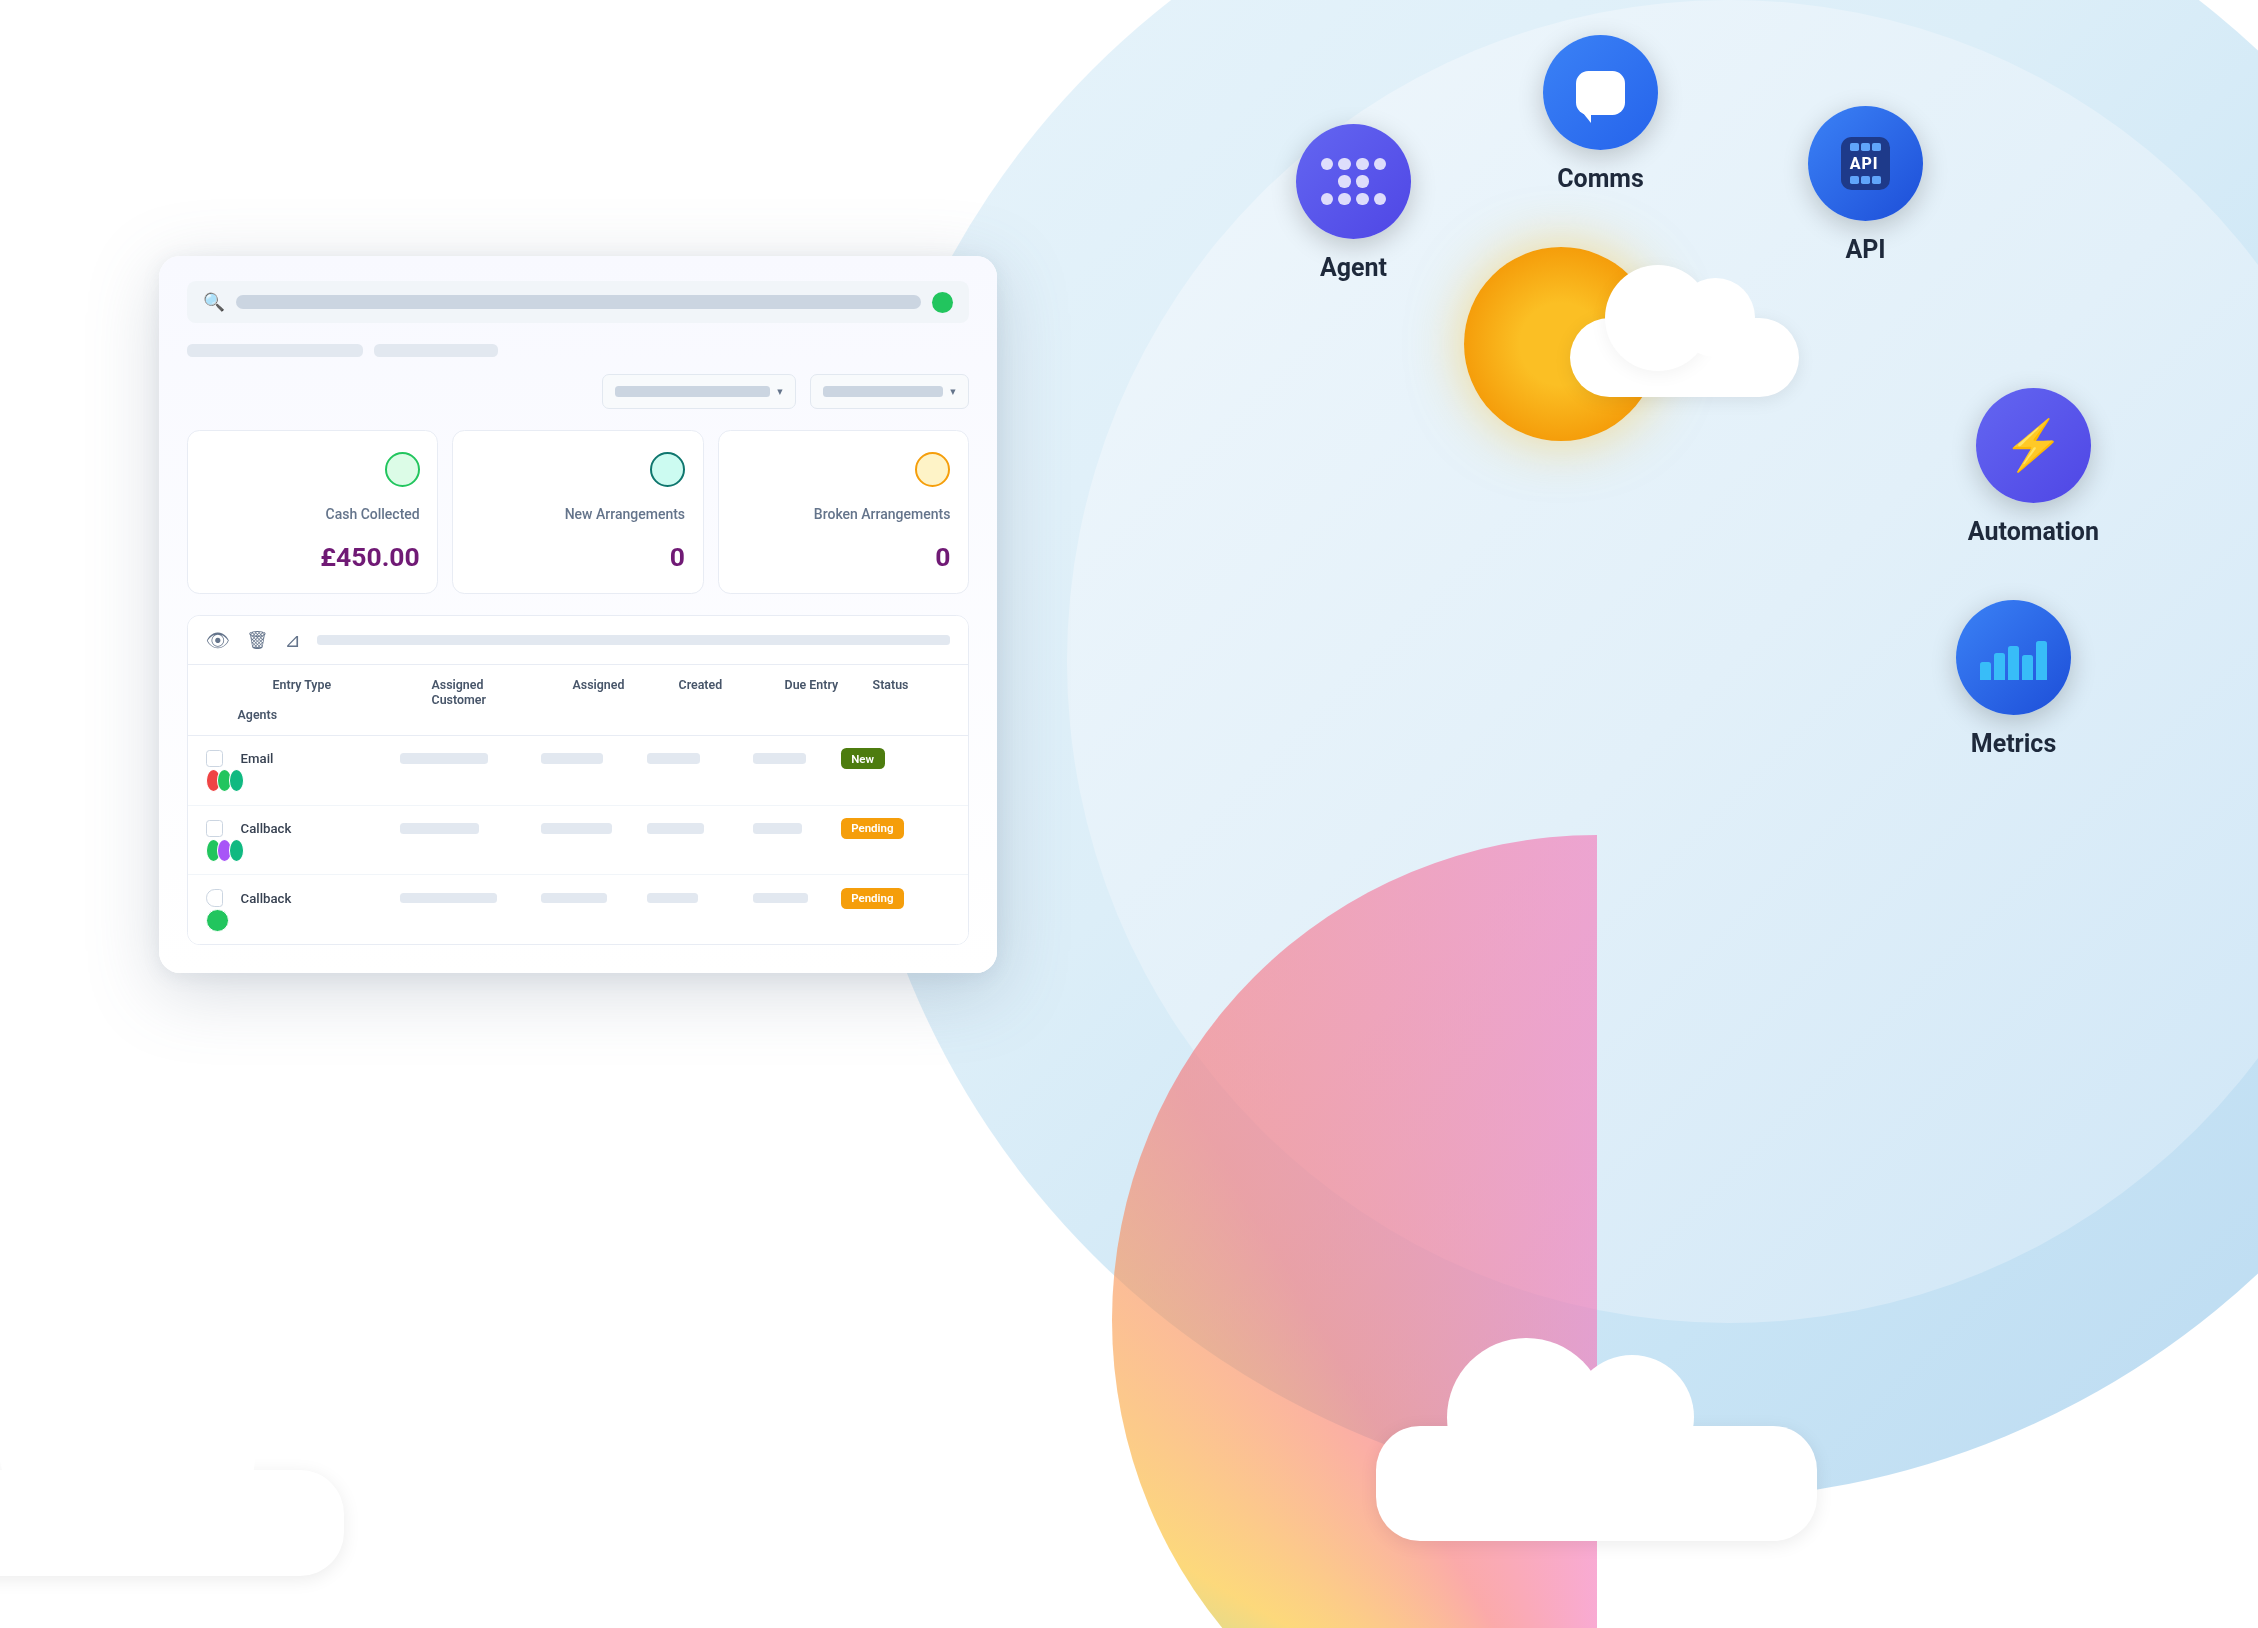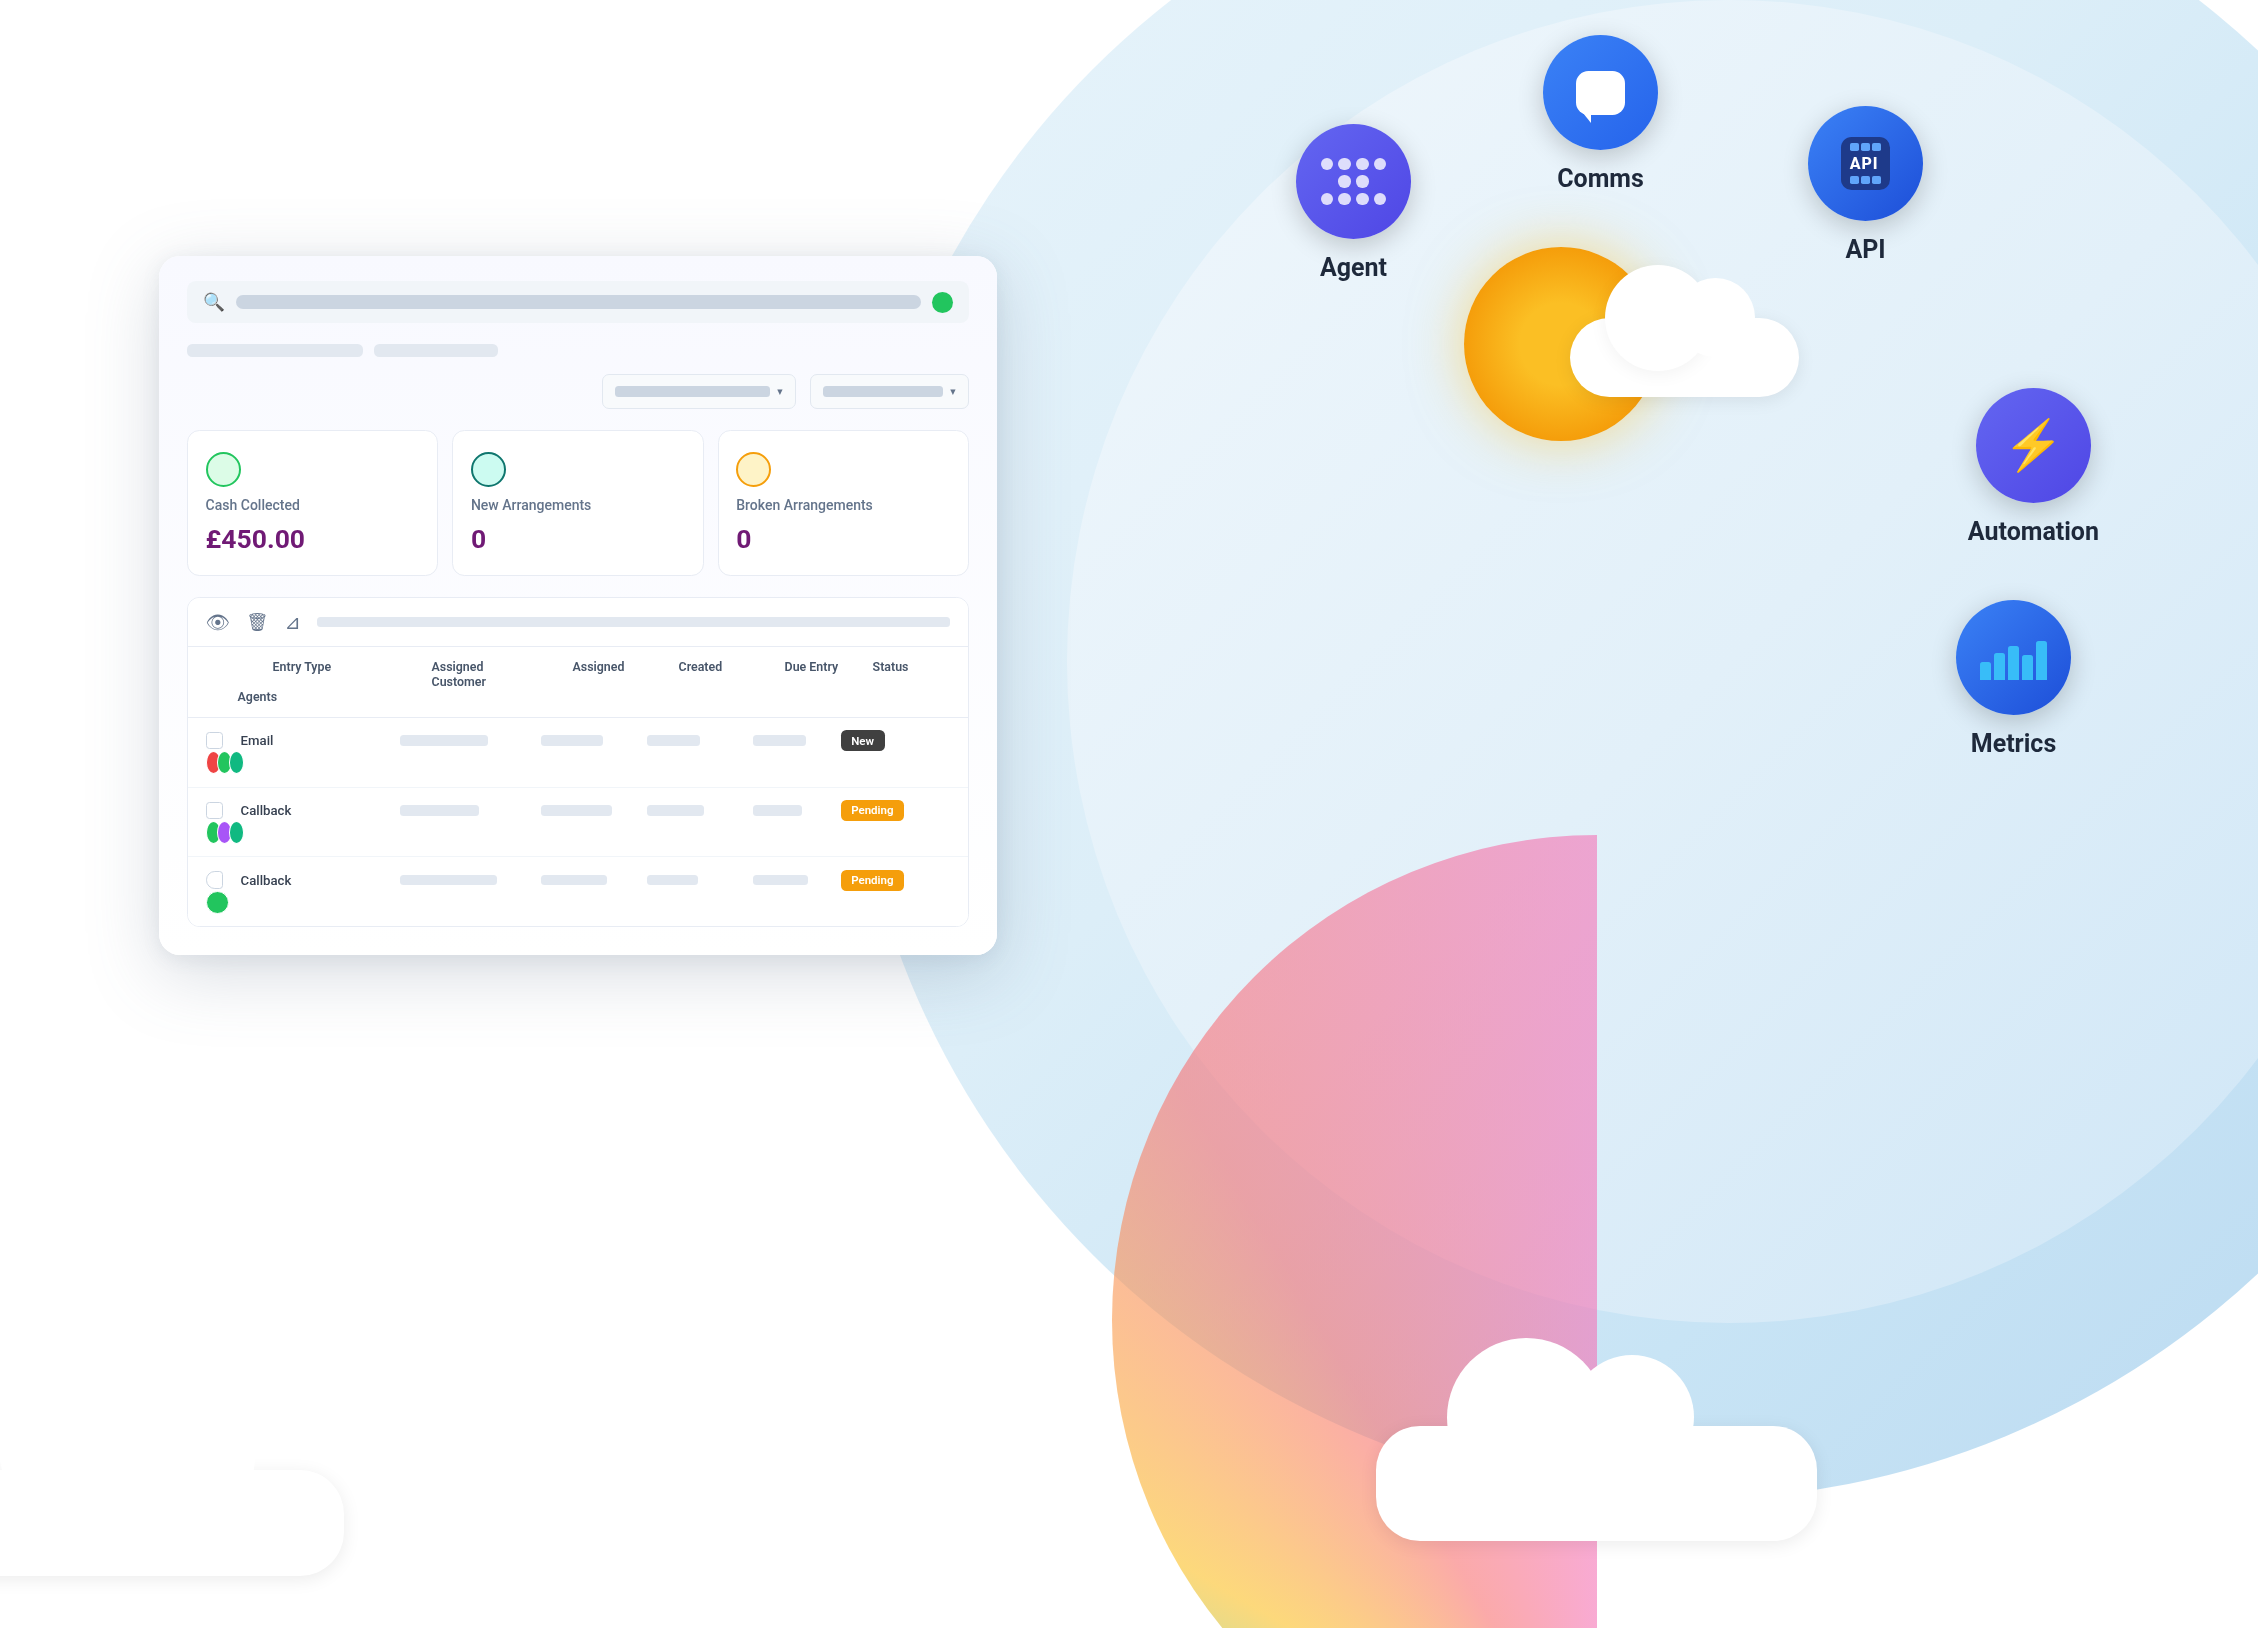--- a/index.html
+++ b/index.html
@@ -347,22 +347,22 @@
       margin-bottom: 21px;
     }
 
     .stat-card {
       flex: 1;
       border: 0.9px solid #e8ecf4;
       border-radius: 12.4px;
       padding: 21px 17.6px;
       display: flex;
       flex-direction: column;
-      align-items: flex-start;
-      gap: 10px;
+      align-items: flex-end;
+      gap: 19px;
       background: white;
     }
 
     .stat-dot {
       width: 35px;
       height: 35px;
       border-radius: 50%;
     }
 
     .stat-label {
@@ -455,21 +455,21 @@
 
     .badge {
       display: inline-block;
       padding: 3.5px 10.6px;
       border-radius: 5.3px;
       font-size: 11.5px;
       font-weight: 600;
       color: white;
     }
 
-    .badge-new { background: #404040; }
+    .badge-new { background: #4d7c0f; }
     .badge-pending { background: #f59e0b; }
 
     .agents-row {
       display: flex;
       gap: -3.5px;
     }
 
     .agent-dot {
       width: 23px;
       height: 23px;

